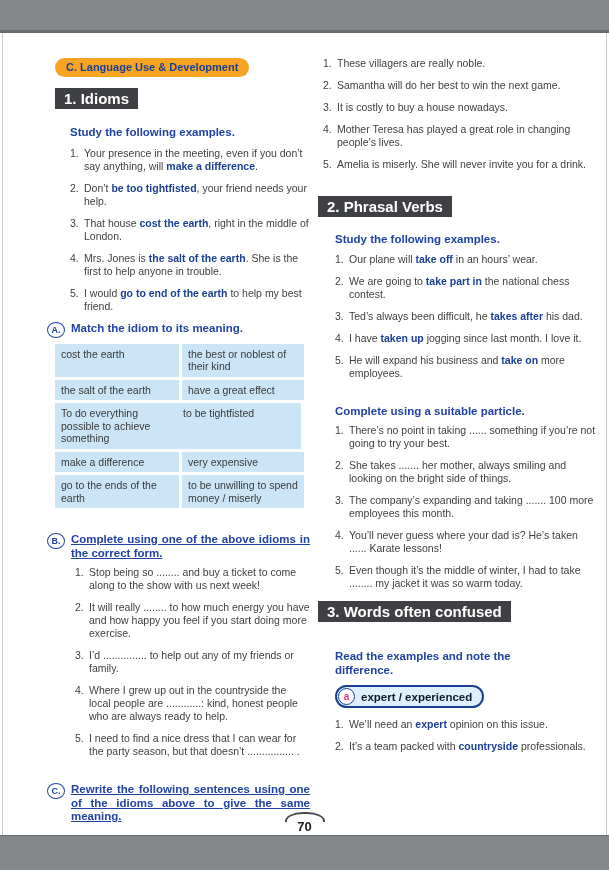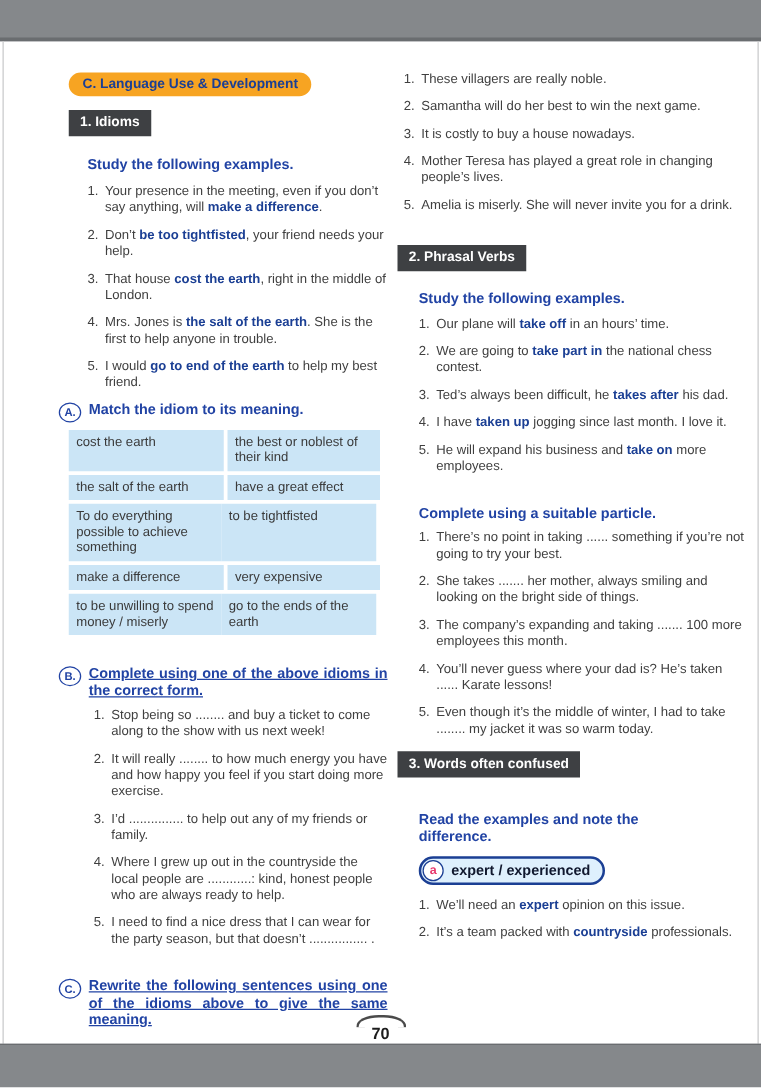--- a/index.html
+++ b/index.html
@@ -15,21 +15,21 @@
 
   .col-left{position:absolute;left:47px;top:50px;width:263px;}
   .col-right{position:absolute;left:318px;top:50px;width:278px;}
 
   .orange-badge{
     display:inline-block;background:#f7a422;color:#1b3f94;font-weight:bold;
     font-size:11px;line-height:13px;padding:3px 11px;border-radius:10px;margin-left:8px;
   }
   .dark-header{
     display:inline-block;background:#3e4043;color:#ffffff;font-weight:bold;
-    font-size:11px;line-height:13px;padding:4px 9px;
+    font-size:15px;line-height:13px;padding:4px 9px;
   }
   .blue-heading{
     color:#2143a4;font-weight:bold;font-size:11.5px;line-height:13.5px;
   }
   .num-list{}
   .num-item{display:flex;font-size:10.5px;line-height:13px;color:#3f3f3f;margin-bottom:9px;}
   .num-item .num{flex:0 0 14px;}
   .num-item .item-text{flex:1;}
   .b{font-weight:bold;color:#1b3f94;}
 
@@ -123,22 +123,22 @@
         </div>
         <div class="t-row">
           <div class="t-cell c2">To do everything possible to achieve something</div>
           <div class="t-cell c1">to be tightfisted</div>
         </div>
         <div class="t-row">
           <div class="t-cell c1">make a difference</div>
           <div class="t-cell c2">very expensive</div>
         </div>
         <div class="t-row">
+          <div class="t-cell c1">go to the ends of the earth</div>
           <div class="t-cell c2">to be unwilling to spend money / miserly</div>
-          <div class="t-cell c1">go to the ends of the earth</div>
         </div>
       </div>
 
     <div class="task mt10">
       <span class="task-letter">B.</span>
       <span class="task-title justify">Complete using one of the above idioms in the correct form.</span>
     </div>
 
     <div class="num-list ind28">
         <div class="num-item">
@@ -194,21 +194,21 @@
       </div>
 
     <div class="mt10">
       <span class="dark-header">2. Phrasal Verbs</span>
     </div>
 
     <div class="blue-heading mt16 mb6 ind17">Study the following examples.</div>
     <div class="num-list ind17">
         <div class="num-item">
           <span class="num">1.</span>
-          <span class="item-text"><span>Our plane will </span><span class="b">take off</span><span> in an hours’ time.</span></span>
+          <span class="item-text"><span>Our plane will </span><span class="b">take off</span><span> in an hours’ wear.</span></span>
         </div>
         <div class="num-item">
           <span class="num">2.</span>
           <span class="item-text"><span>We are going to </span><span class="b">take part in</span><span> the national chess contest.</span></span>
         </div>
         <div class="num-item">
           <span class="num">3.</span>
           <span class="item-text"><span>Ted’s always been difficult, he </span><span class="b">takes after</span><span> his dad.</span></span>
         </div>
         <div class="num-item">

